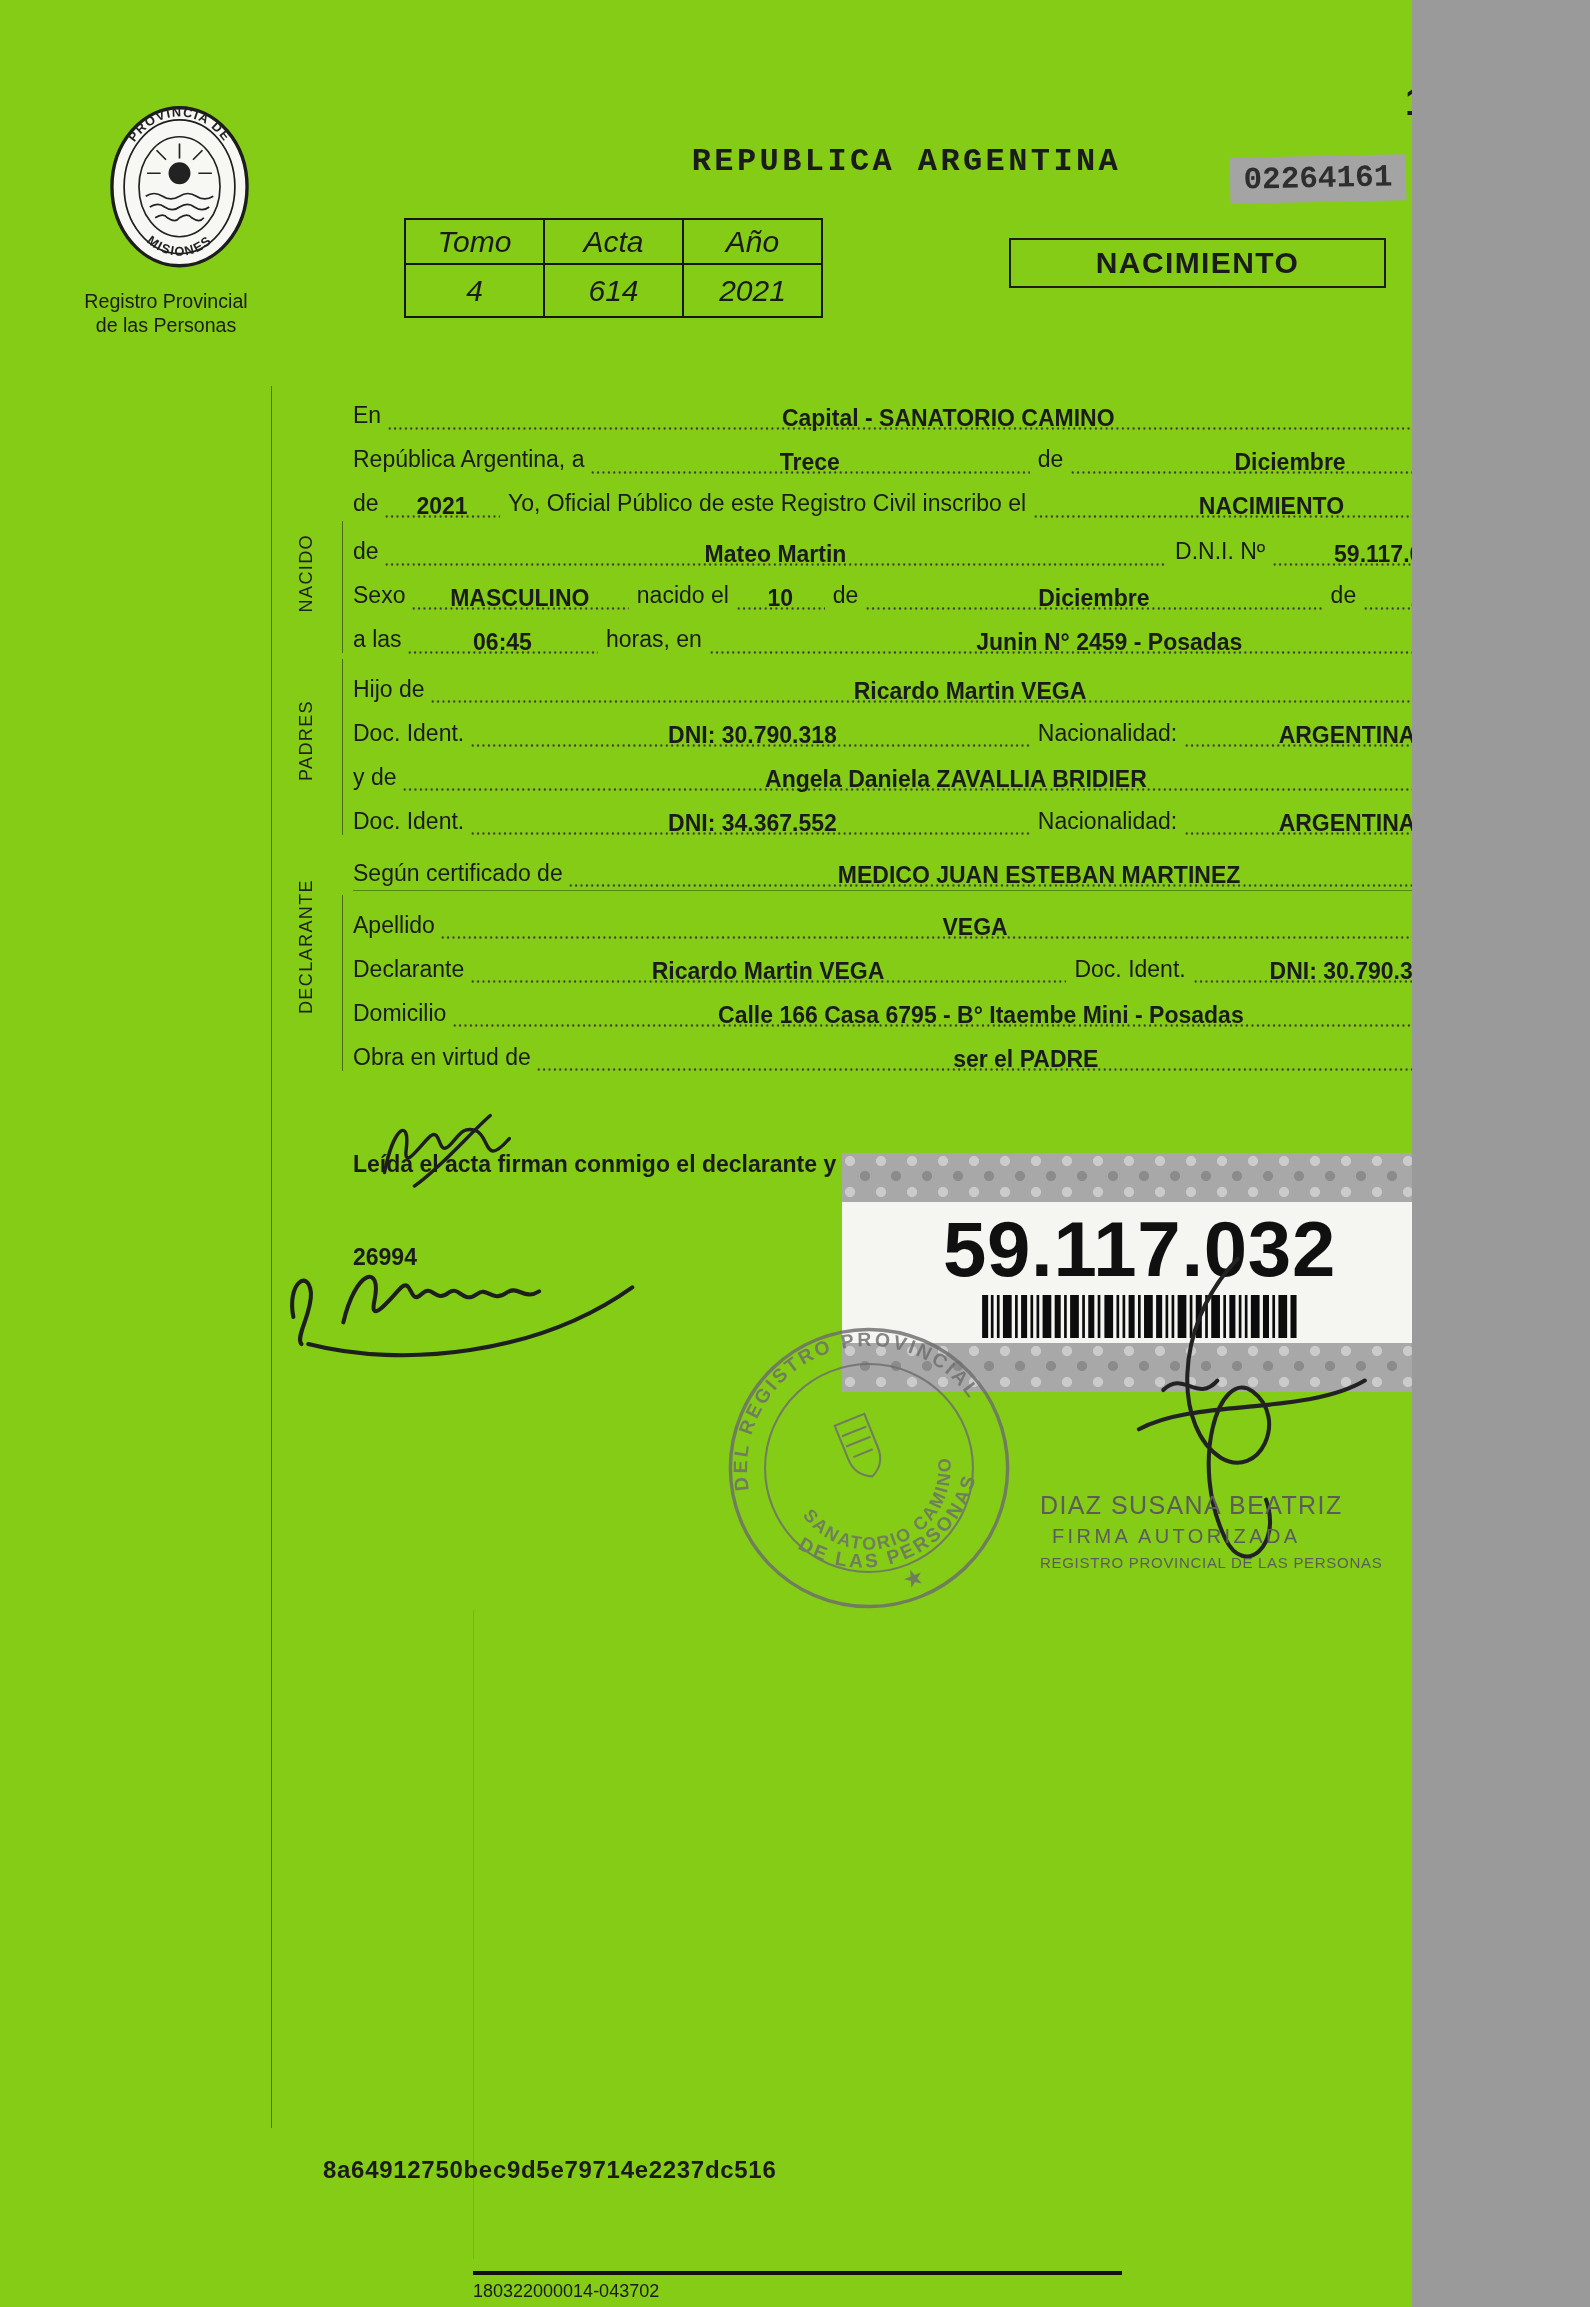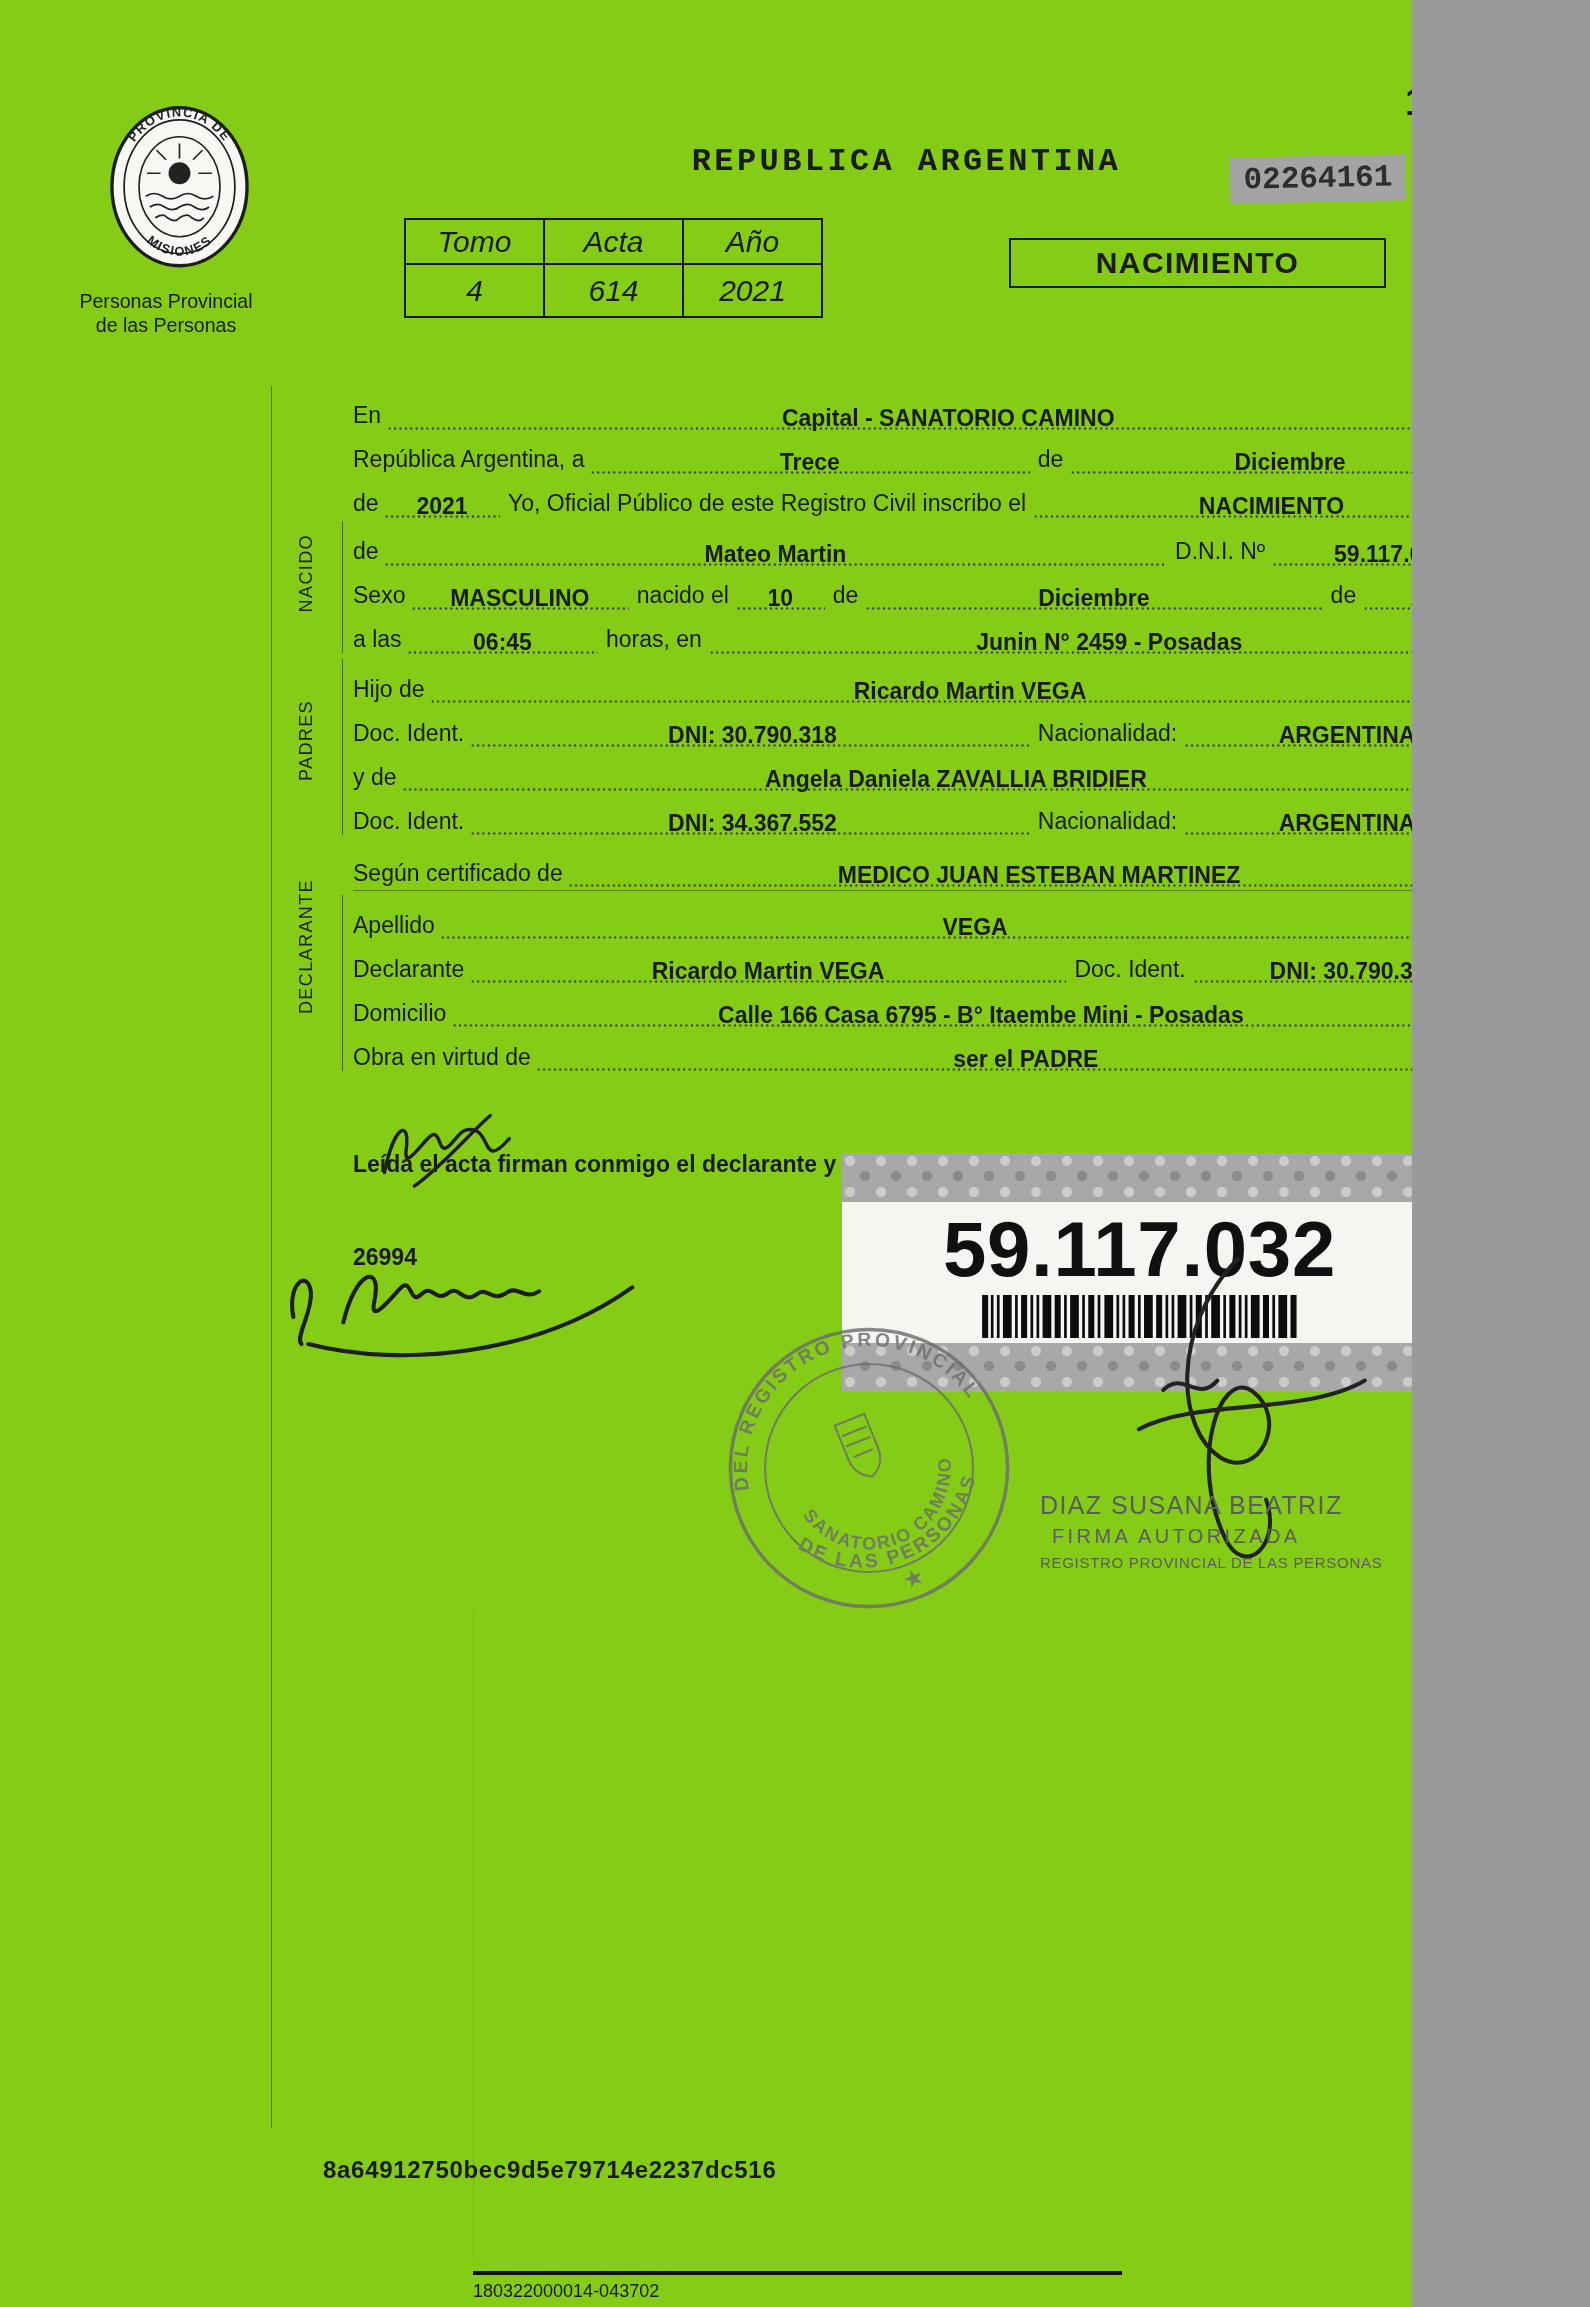--- a/index.html
+++ b/index.html
@@ -98,21 +98,21 @@
     <g stroke="#222" stroke-width="2.5" fill="none">
       <ellipse cx="116" cy="124" rx="60" ry="74"></ellipse>
       <circle cx="116" cy="104" r="15" fill="#222"></circle>
       <path d="M 88 104 h -20 M 144 104 h 20 M 96 84 l -14 -14 M 136 84 l 14 -14 M 116 82 v -22"></path>
       <path d="M 66 138 q 12 -8 25 0 q 12 8 25 0 q 12 -8 25 0 q 12 8 25 0"></path>
       <path d="M 72 154 q 12 -8 22 0 q 12 8 22 0 q 12 -8 22 0 q 12 8 22 0"></path>
       <path d="M 80 170 q 12 -8 18 0 q 12 8 18 0 q 12 -8 18 0 q 12 8 18 0"></path>
     </g>
   </svg>
   <div class="logo-caption">
-    <div>Personas Provincial</div>
+    <div>Registro Provincial</div>
     <div>de las Personas</div>
   </div>
 
   <div class="title">REPUBLICA ARGENTINA</div>
   <div class="serial">02264161</div>
 
   <table class="regtable">
     <tbody>
         <tr>
       <td>Tomo</td>

